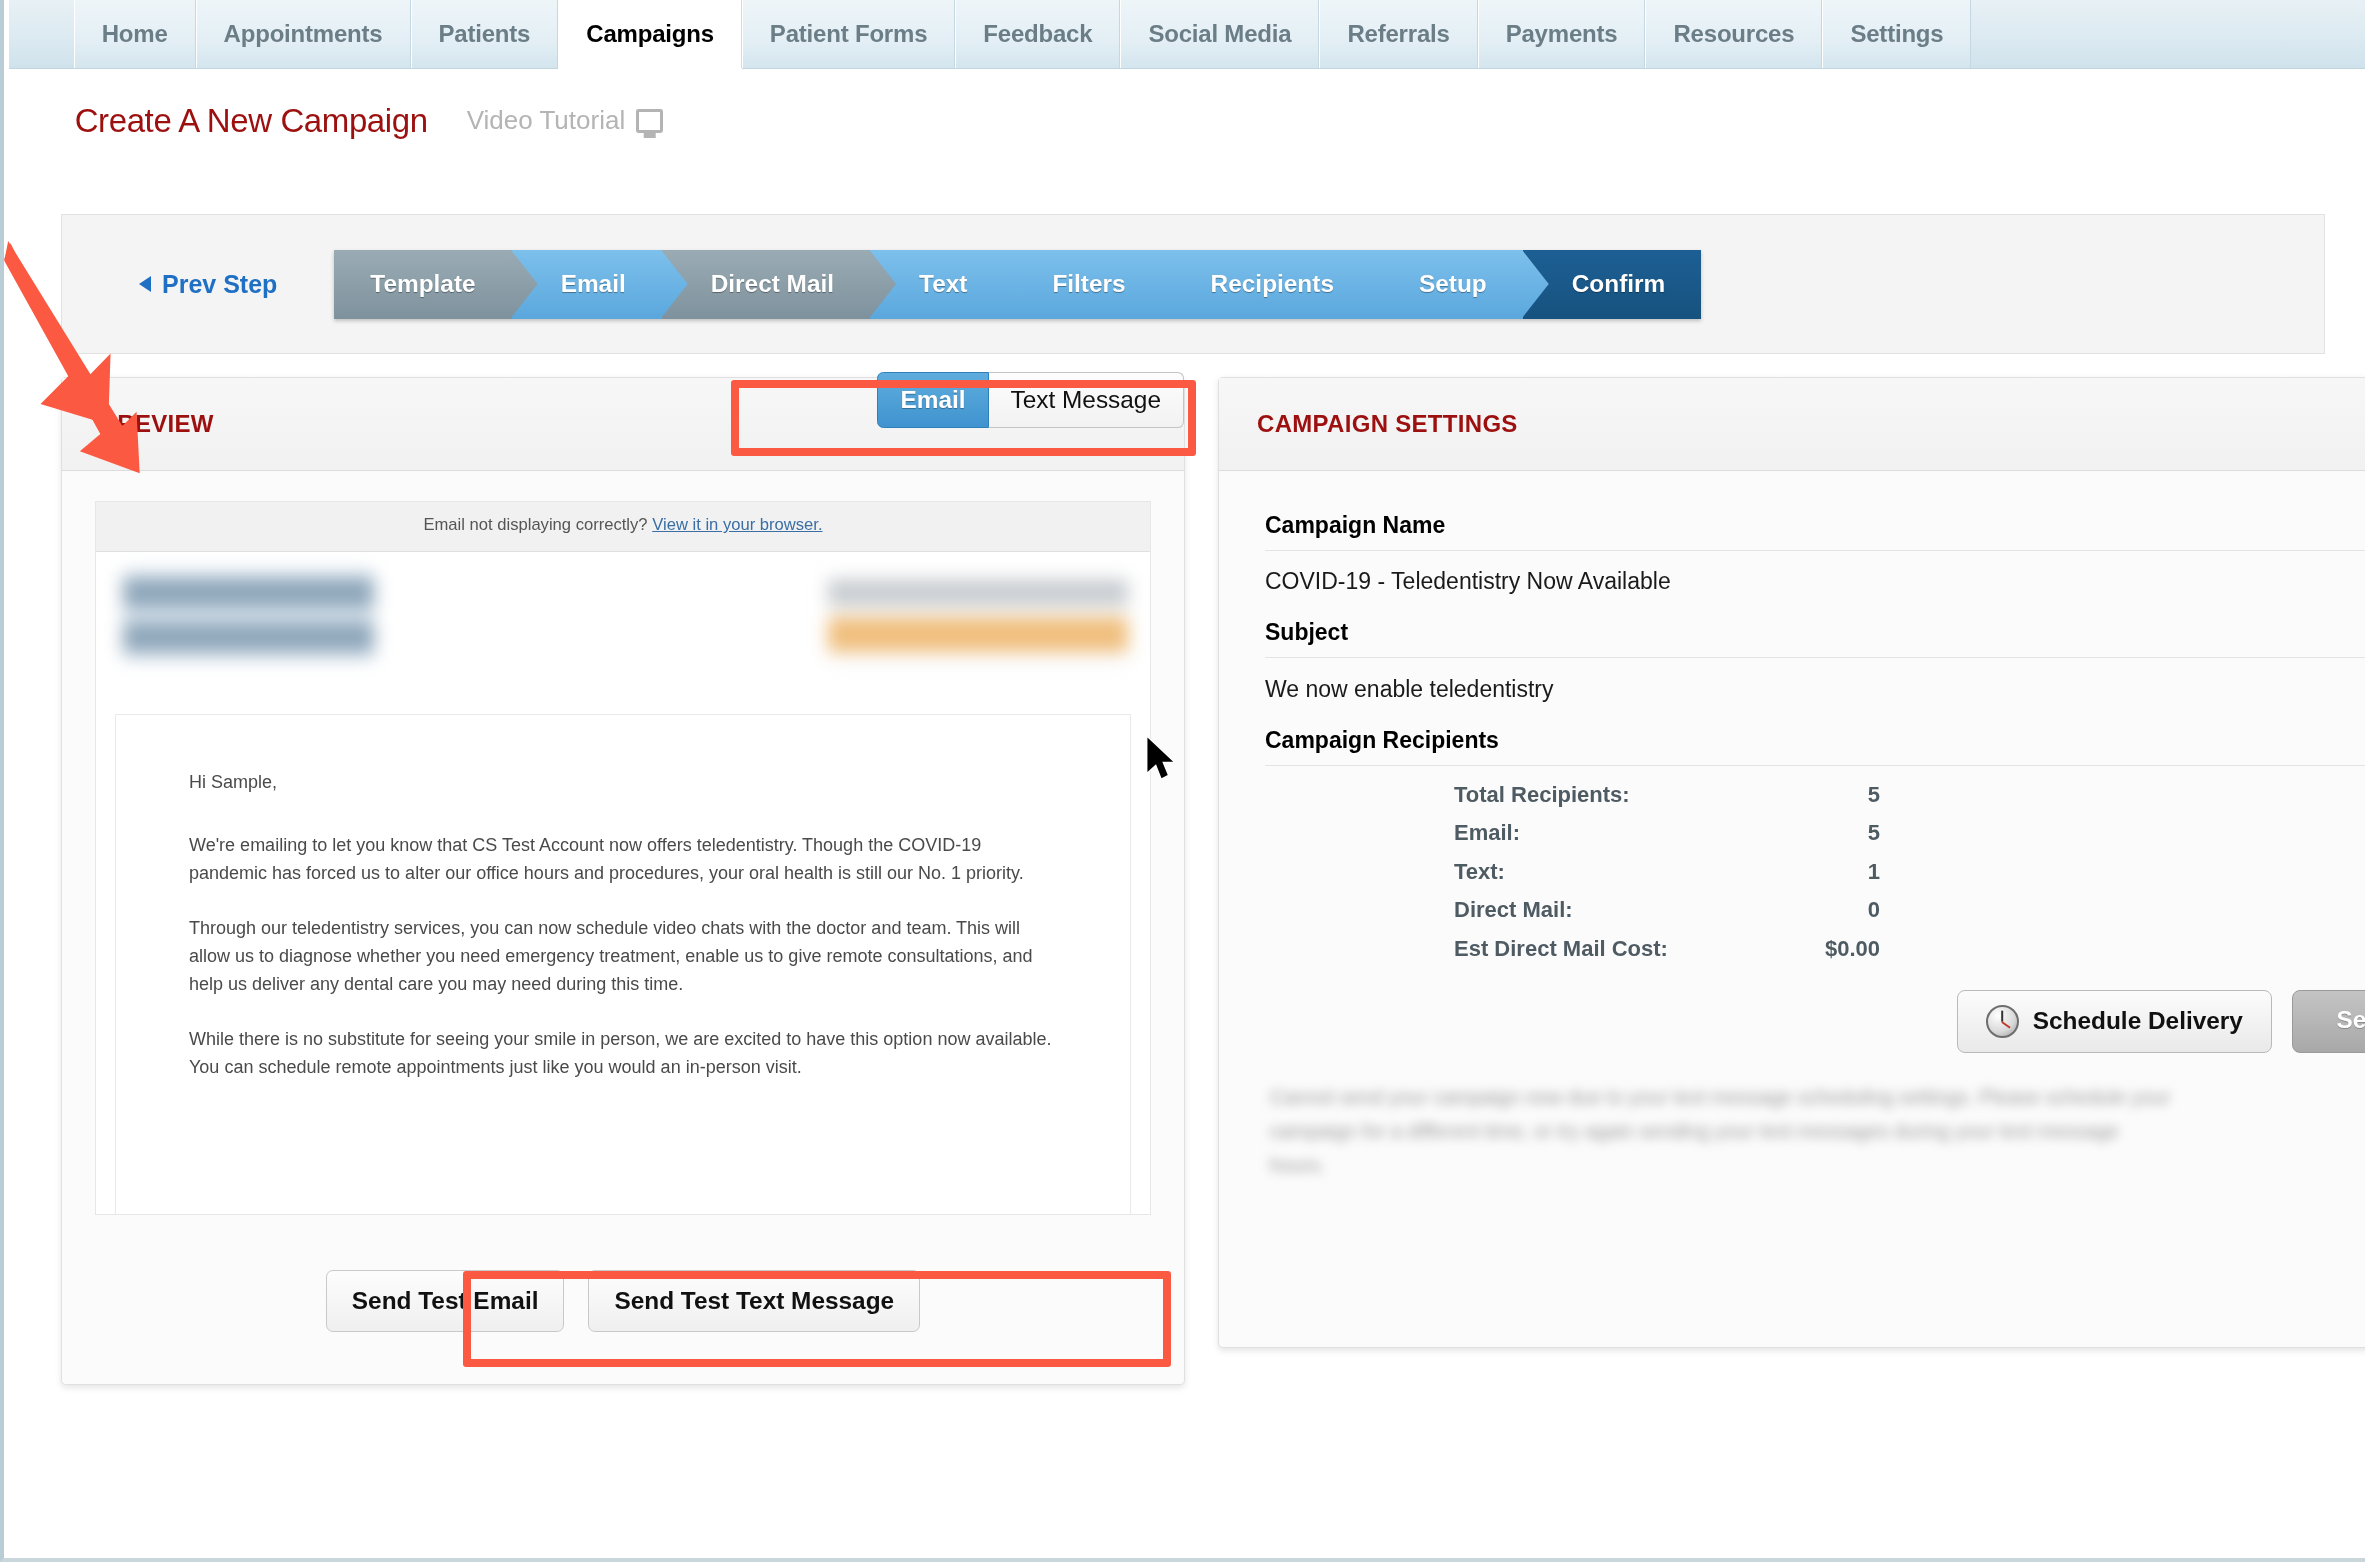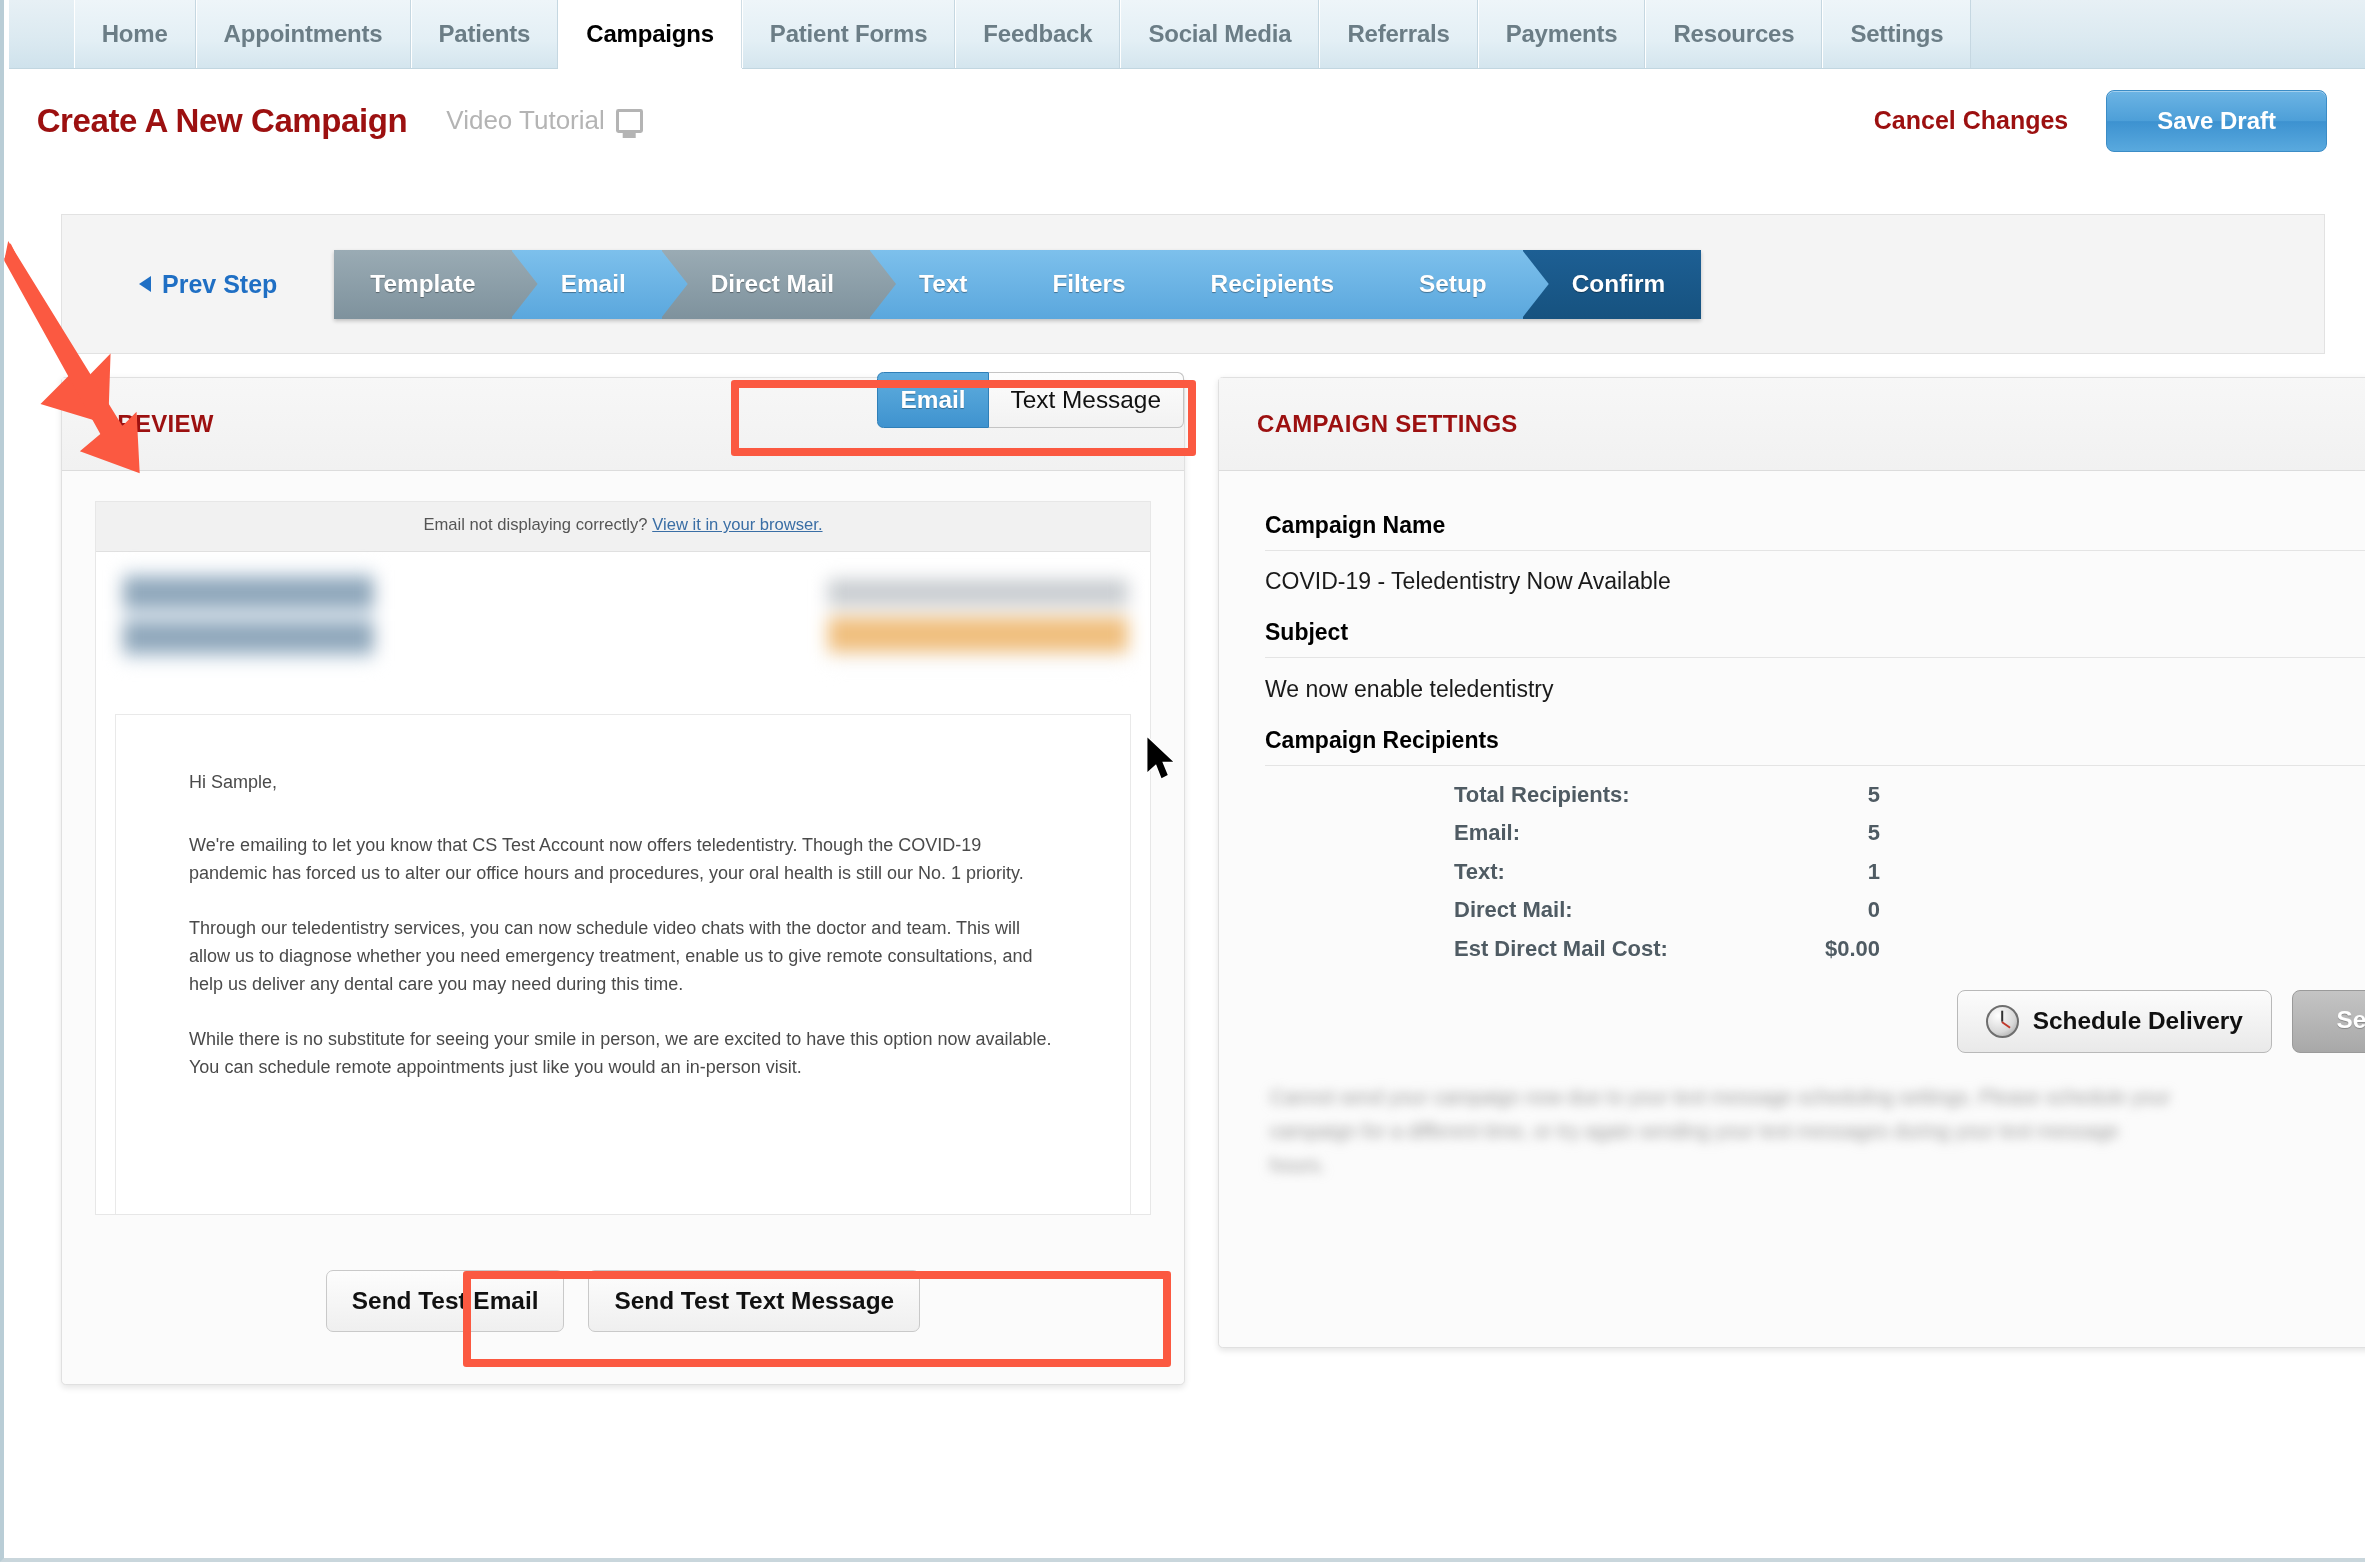--- a/index.html
+++ b/index.html
@@ -46,22 +46,22 @@
     box-shadow:0 1.6px 0 0 #fff;
   }
 
   
   #page-header{
     position:absolute; left:4.7px; top:69px; right:0; height:103px;
     background:#fff;
     display:flex; align-items:center;
   }
   #page-title{
-    margin-left:28px;
-    font-size:33px; font-weight:bold; color:#9c1010;
+    margin-left:66px;
+    font-size:33px; font-weight:normal; color:#9c1010;
     letter-spacing:-0.4px;
   }
   #video-tutorial{
     margin-left:39px;
     font-size:26px; color:#b4b4b4; font-weight:normal;
     display:flex; align-items:center; gap:11px;
     cursor:pointer;
   }
   .monitor-ico{
     width:27px; height:24px;
@@ -326,24 +326,20 @@
       <div class="nav-tab">Payments</div>
       <div class="nav-tab">Resources</div>
       <div class="nav-tab">Settings</div>
     </nav>
 
   <div id="page-header">
     <div id="page-title">Create A New Campaign</div>
     <div id="video-tutorial">
       <span>Video Tutorial</span>
       <span class="monitor-ico"></span>
-    </div>
-    <div id="header-right">
-      <div id="cancel-changes">Cancel Changes</div>
-      <div id="save-draft">Save Draft</div>
     </div>
   </div>
 
   <div id="wizard-strip">
     <div id="prev-step">
       <span class="tri-left"></span>
       <span>Prev Step</span>
     </div>
     <div id="steps">
         <div class="step gray" style="z-index: 20;">

